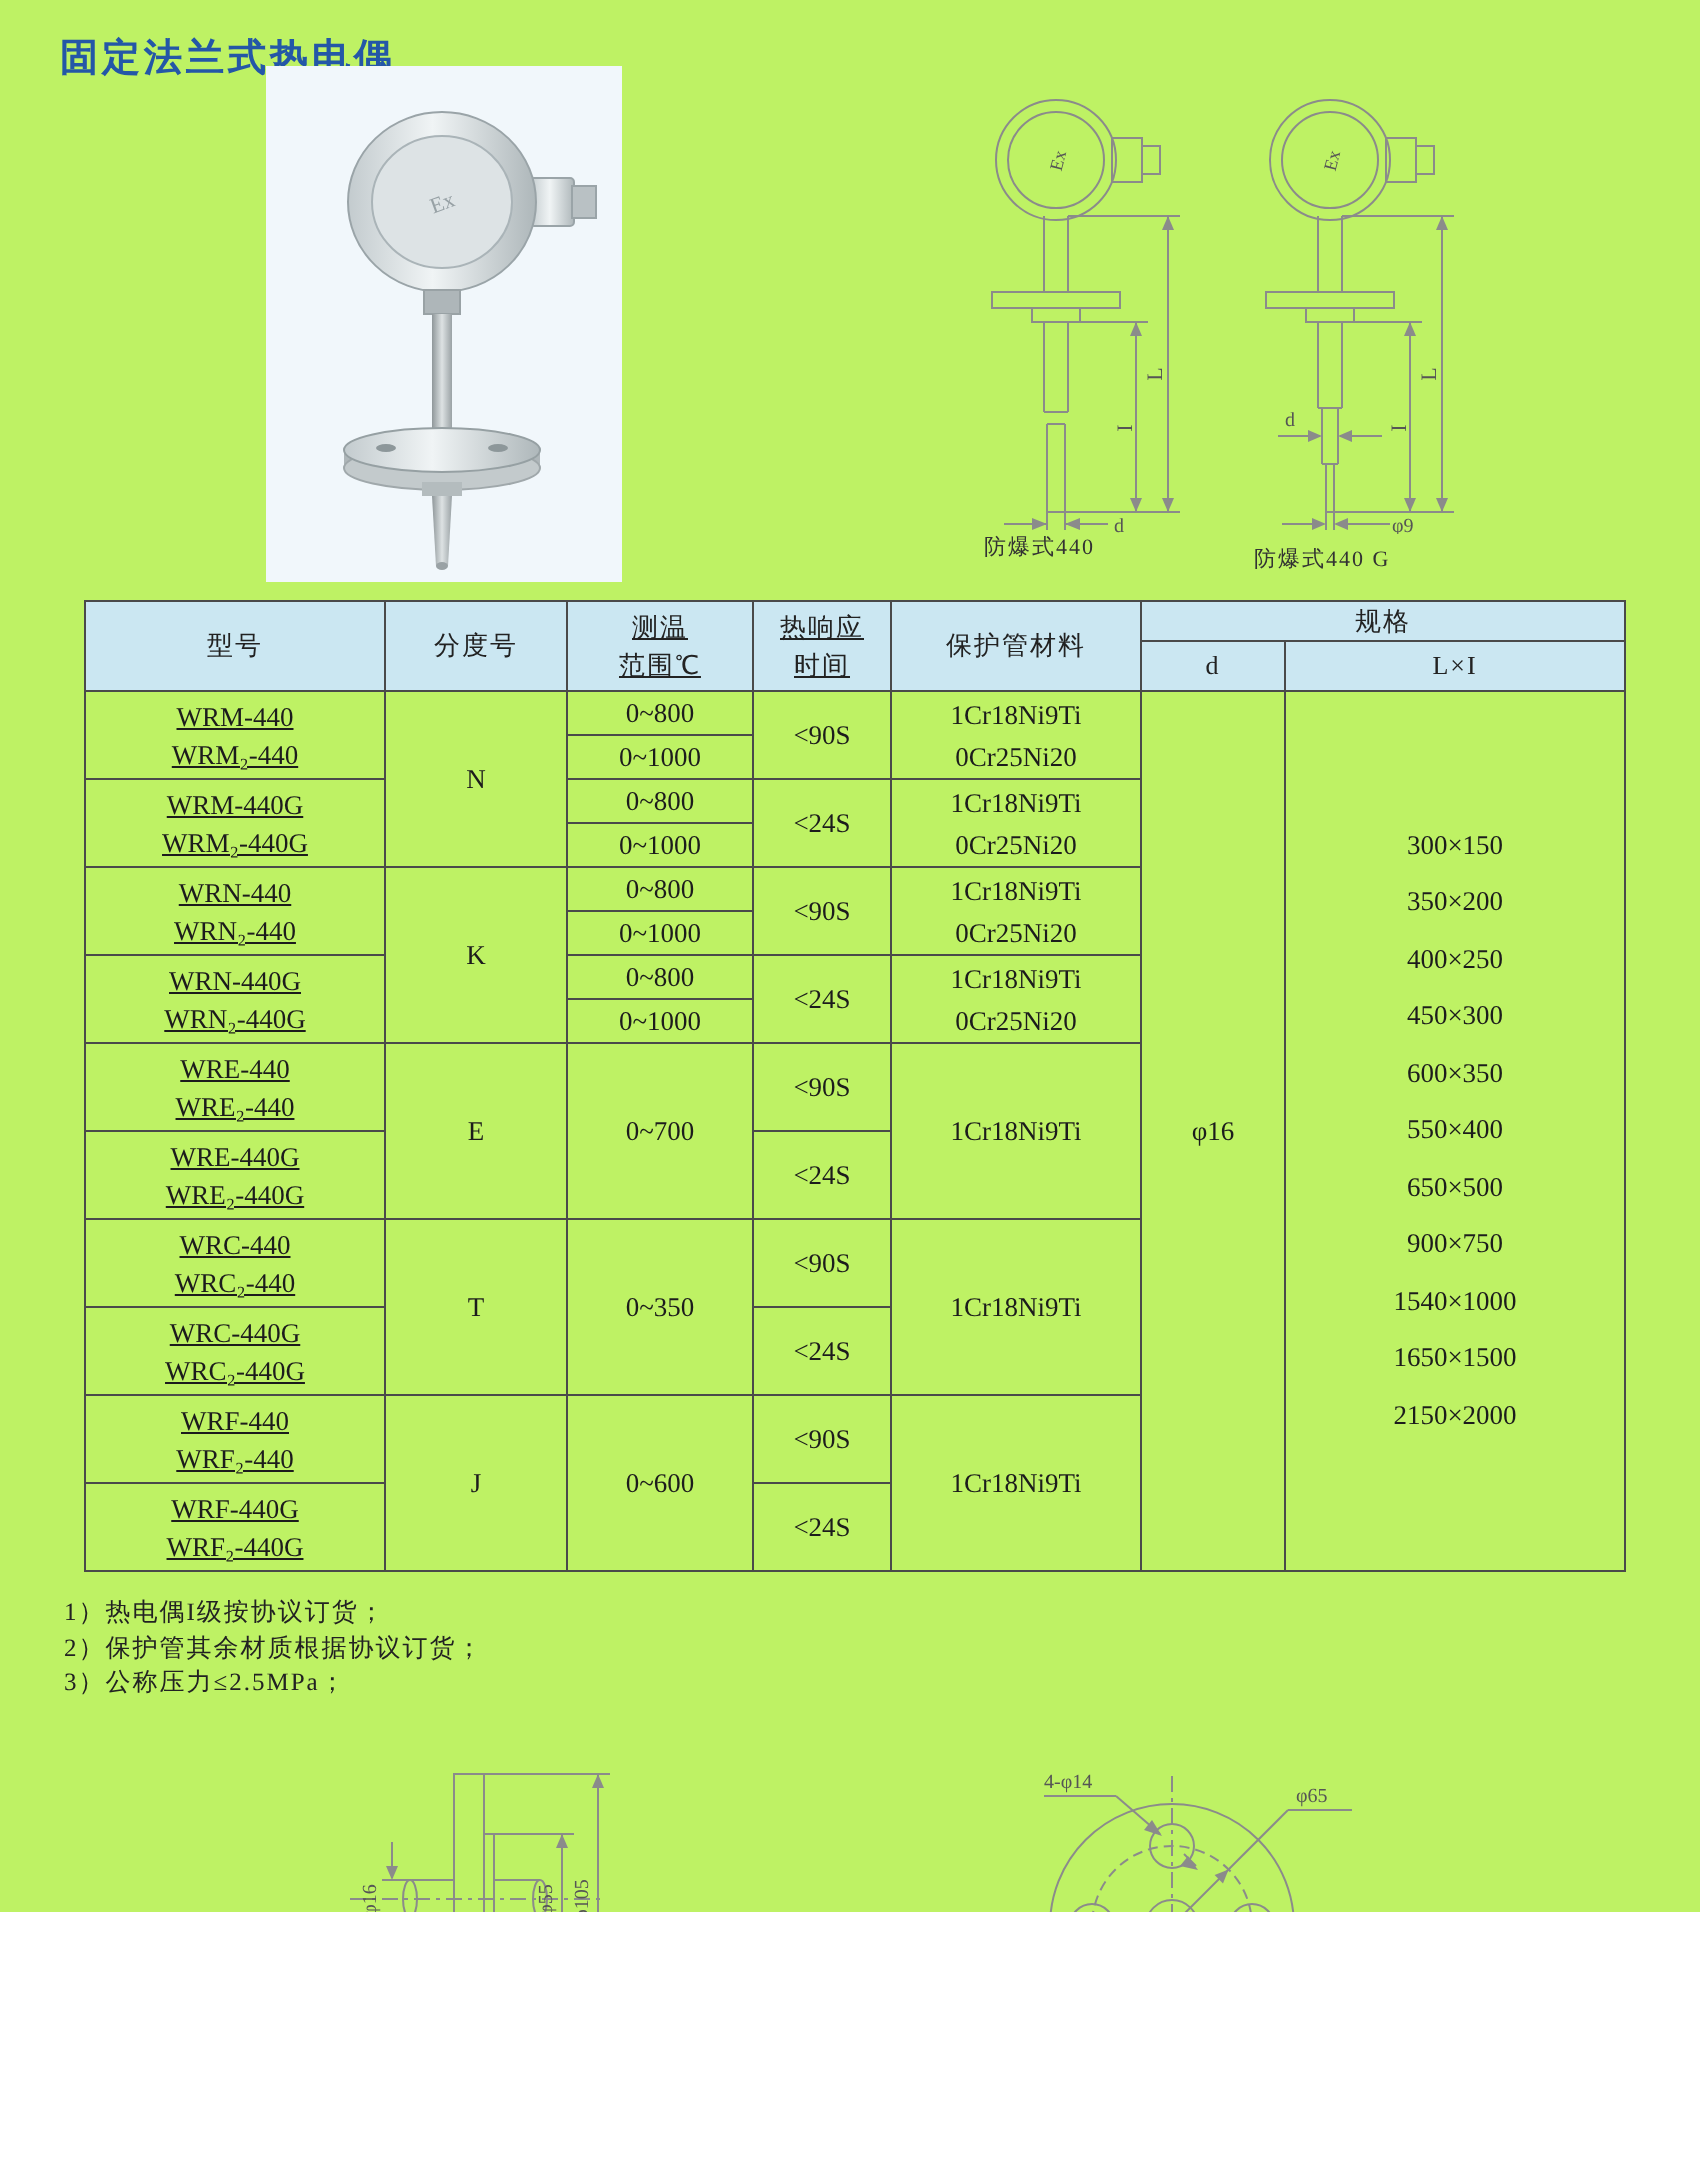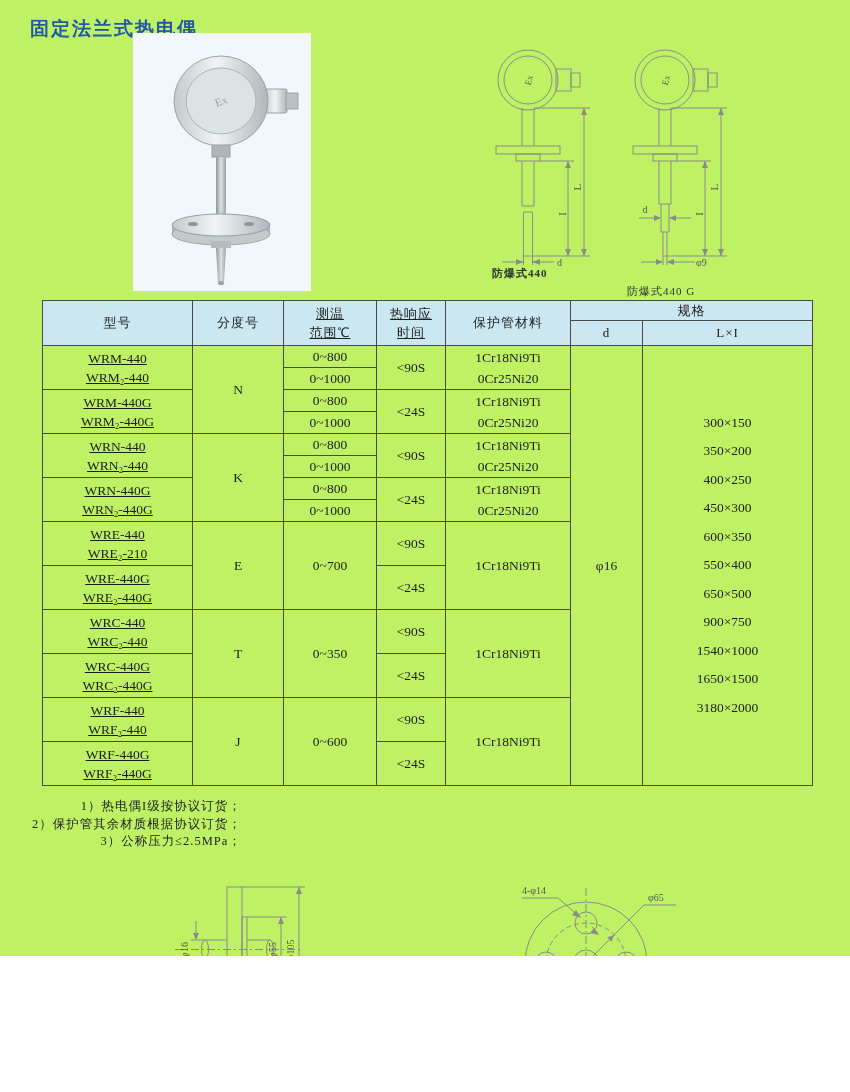--- a/index.html
+++ b/index.html
@@ -13,38 +13,38 @@
   
   .photo{position:absolute;left:133px;top:33px;width:178px;height:258px;}
 
   
   .tech-a{position:absolute;left:468px;top:42px;}
   .tech-b{position:absolute;left:603px;top:42px;}
   .tech text{font-family:"Liberation Serif",serif;fill:#555;}
   .tech line,.tech rect,.tech circle,.tech path{stroke:#8b8b8b;fill:none;stroke-width:1;}
   .tech polygon{fill:#8b8b8b;stroke:none;}
   .caption{position:absolute;font-size:11px;letter-spacing:1px;color:#333;}
-  .cap-a{left:492px;top:266px;font-weight:bold;}
-  .cap-b{left:627px;top:284px;}
+  .cap-a{left:492px;top:266px;}
+  .cap-b{left:627px;top:272px;}
 
   
   .spec-table{position:absolute;left:42px;top:300px;border-collapse:collapse;table-layout:fixed;
               width:770px;font-family:"Liberation Serif",serif;}
   .spec-table th,.spec-table td{border:1px solid #4a4a4a;text-align:center;vertical-align:middle;
               padding:0;font-weight:normal;}
   .spec-table thead th{background:#cbe7f2;font-size:13px;color:#222;letter-spacing:1px;}
   .spec-table td{font-size:13.5px;}
   .hr1{height:20px;} .hr2{height:25px;}
   .r22{height:22px;} .r44{height:44px;margin-left:44px;}
   .two-line span{display:block;line-height:19px;text-decoration:underline;}
   .mat-cell span{display:block;line-height:21px;}
   .lxi-cell div{line-height:28.5px;font-family:Liberation Serif, serif;}
 
   
-  .notes{position:absolute;left:32px;top:798px;font-size:12.5px;letter-spacing:1px;color:#222;text-align:right;}
+  .notes{position:absolute;left:32px;top:798px;font-size:12.5px;letter-spacing:1px;color:#222;}
   .notes div{line-height:17.5px;}
 
   
   .flange-side{position:absolute;left:163px;top:873px;}
   .flange-face{position:absolute;left:498px;top:878px;}
   .draw text{font-family:"Liberation Serif",serif;fill:#555;font-size:10px;}
   .draw line,.draw rect,.draw circle,.draw ellipse,.draw path{stroke:#8b8b8b;fill:none;stroke-width:1;}
   .draw polygon{fill:#8b8b8b;stroke:none;}
   .dash{stroke-dasharray:8,3,2,3;}
   .dash2{stroke-dasharray:5,3;}
@@ -220,21 +220,21 @@
           <div>300×150</div>
           <div>350×200</div>
           <div>400×250</div>
           <div>450×300</div>
           <div>600×350</div>
           <div>550×400</div>
           <div>650×500</div>
           <div>900×750</div>
           <div>1540×1000</div>
           <div>1650×1500</div>
-          <div>3180×2000</div>
+          <div>2150×2000</div>
         </td>
       </tr>
       <tr class="r22">
         <td>0~1000</td>
       </tr>
       <tr class="r22">
         <td rowspan="2" class="two-line">
           <span>WRM-440G</span>
           <span>WRM₂-440G</span>
         </td>
@@ -277,21 +277,21 @@
           <span>0Cr25Ni20</span>
         </td>
       </tr>
       <tr class="r22">
         <td>0~1000</td>
       </tr>
 
       <tr class="r44">
         <td class="two-line">
           <span>WRE-440</span>
-          <span>WRE₂-210</span>
+          <span>WRE₂-440</span>
         </td>
         <td rowspan="2">E</td>
         <td rowspan="2">0~700</td>
         <td>&lt;90S</td>
         <td rowspan="2">1Cr18Ni9Ti</td>
       </tr>
       <tr class="r44">
         <td class="two-line">
           <span>WRE-440G</span>
           <span>WRE₂-440G</span>

